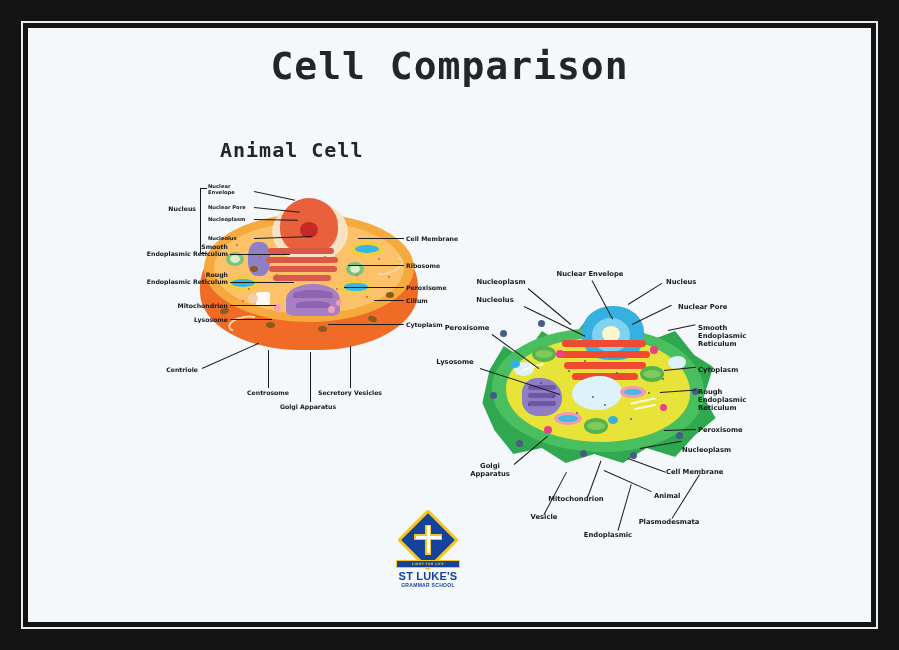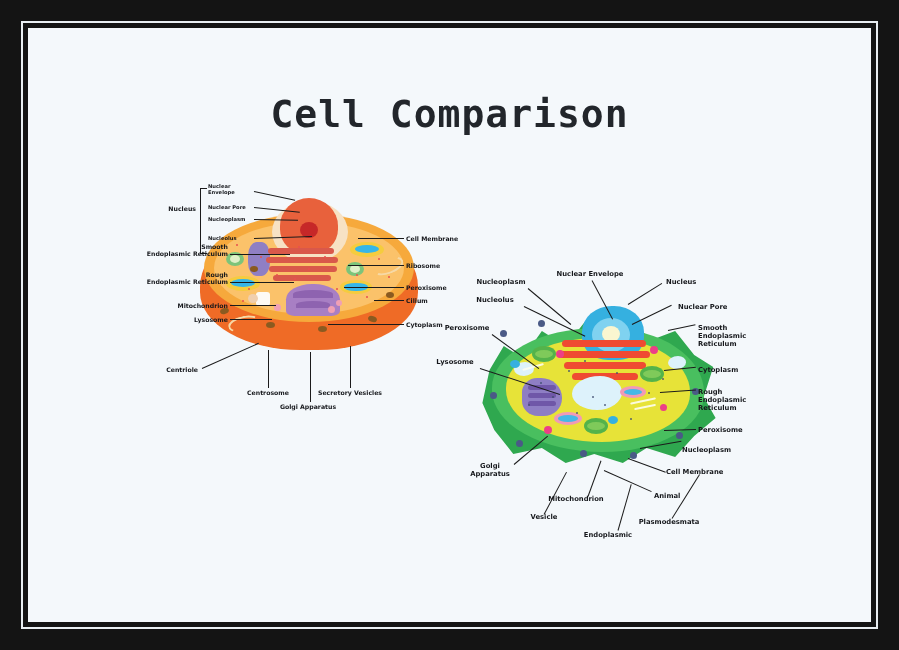--- a/index.html
+++ b/index.html
@@ -22,21 +22,21 @@
     border:3px solid #141414;
     box-sizing:border-box;
   }
   #poster{
     position:absolute;left:28px;top:28px;width:843px;height:594px;
     background:#f4f8fb;
     overflow:hidden;
   }
 
   
-  .techno{ font-family:"DejaVu Sans Mono", monospace; font-weight:bold; color:#22262b; letter-spacing:1px;margin-top:48px;}
+  .techno{ font-family:"DejaVu Sans Mono", monospace; font-weight:bold; color:#22262b; letter-spacing:1px;}
   #page-title{
     position:absolute;left:0;top:16px;width:843px;text-align:center;
     font-size:38px; line-height:44px;
   }
   #animal-heading{ position:absolute;left:192px;top:110px;font-size:20px;}
   #plant-heading{ position:absolute;left:512px;top:192px;font-size:20px;}
 
   .lbl{
     position:absolute;color:#16181c;font-weight:bold;
     font-family:"DejaVu Sans", sans-serif;
@@ -209,20 +209,21 @@
 <body>
 
 <div id="poster-frame">
   <div id="frame-inner-line"></div>
   <div id="frame-gap"></div>
 
   <div id="poster">
 
     <div id="page-title" class="techno">Cell Comparison</div>
 
+    <div id="animal-heading" class="techno">Animal Cell</div>
 
     <div id="animal-cell">
       <div class="ac-base"></div>
       <div class="ac-rim"></div>
       <div class="ac-cyto"></div>
 
       <div class="ac-nuc-out"></div>
       <div class="ac-nuc-in"></div>
       <div class="ac-nucleolus"></div>
 
@@ -478,15 +479,27 @@
 
     <div class="lbl p-lbl c" style="left:508px;top:467px;width:80px;">Mitochondrion</div>
     <div class="ldr" style="left:560px;top:468px;width:38px;transform:rotate(-70deg);"></div>
 
     <div class="lbl p-lbl c" style="left:546px;top:503px;width:68px;">Endoplasmic</div>
     <div class="ldr" style="left:590px;top:502px;width:48px;transform:rotate(-74deg);"></div>
 
     <div class="lbl p-lbl c" style="left:598px;top:490px;width:86px;">Plasmodesmata</div>
     <div class="ldr" style="left:644px;top:490px;width:52px;transform:rotate(-58deg);"></div>
 
+    <div id="logo">
+      <div id="logo-diamond"></div>
+      <div id="logo-cross-v"></div>
+      <div id="logo-cross-h"></div>
+      <div id="logo-cross-white"></div>
+      <div id="logo-cross-whiteh"></div>
+      <div id="logo-banner">
+        <span>LIGHT FOR LIFE</span>
+      </div>
+      <div id="logo-name">ST LUKE'S</div>
+      <div id="logo-sub">GRAMMAR SCHOOL</div>
+    </div>
 
   </div>
 </div>
 
 </body></html>

